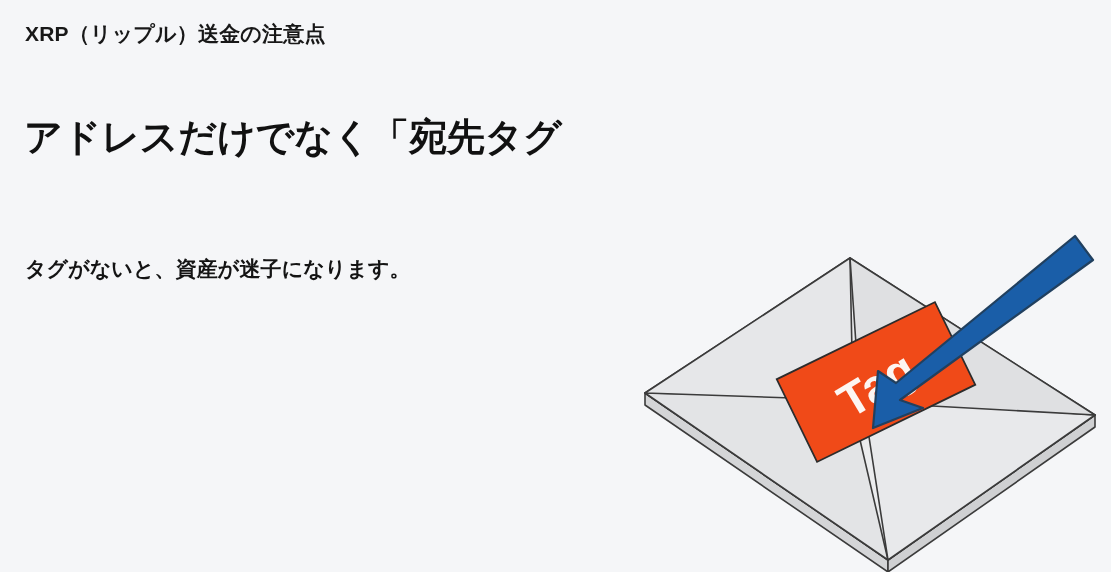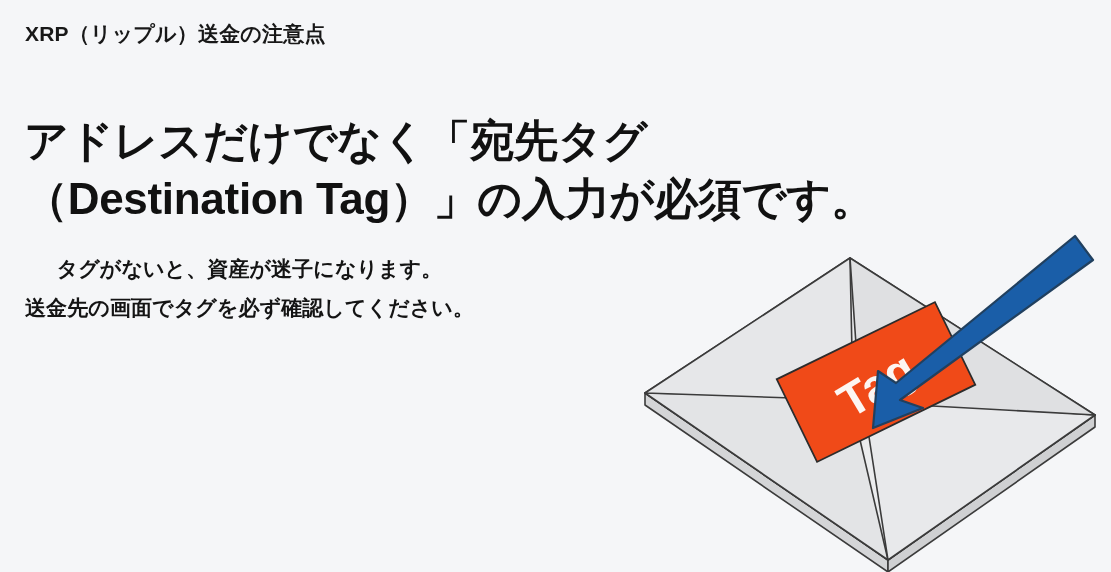--- a/index.html
+++ b/index.html
@@ -34,21 +34,21 @@
     color: #181818;
     white-space: nowrap;
     line-height: 1.2;
     text-align: center;
   }
 
   .headline {
     position: absolute;
     left: 24px;
     top: 112px;
-    font-size: 44px;
+    font-size: 38px;
     font-weight: 700;
     color: #111111;
     line-height: 1.32;
     letter-spacing: -0.3px;
     white-space: nowrap;
   }
   .headline .hl-line { display: block; }
 
   .subtext {
     position: absolute;
@@ -86,26 +86,24 @@
 </style>
 </head>
 <body>
 
 <div id="slide">
 
   <div class="eyebrow">XRP（リップル）送金の注意点</div>
 
   <div class="headline">
     <span class="hl-line">アドレスだけでなく「宛先タグ</span>
-    <span class="hl-line">（Destination Tag）」の入力が必須です。</span>
   </div>
 
   <div class="subtext">
     <span class="sub-line">タグがないと、資産が迷子になります。</span>
-    <span class="sub-line">送金先の画面でタグを必ず確認してください。</span>
   </div>
 
   <div id="illustration">
     <svg viewBox="0 0 491 350" xmlns="http://www.w3.org/2000/svg">
 
       <g stroke="#3b3b3b" stroke-width="1.6" stroke-linejoin="round">
 
         <polygon points="25,171 268,338 268,350 25,183" fill="#d4d5d7"></polygon>
 
         <polygon points="268,338 475,193 475,205 268,350" fill="#cfd0d2"></polygon>

